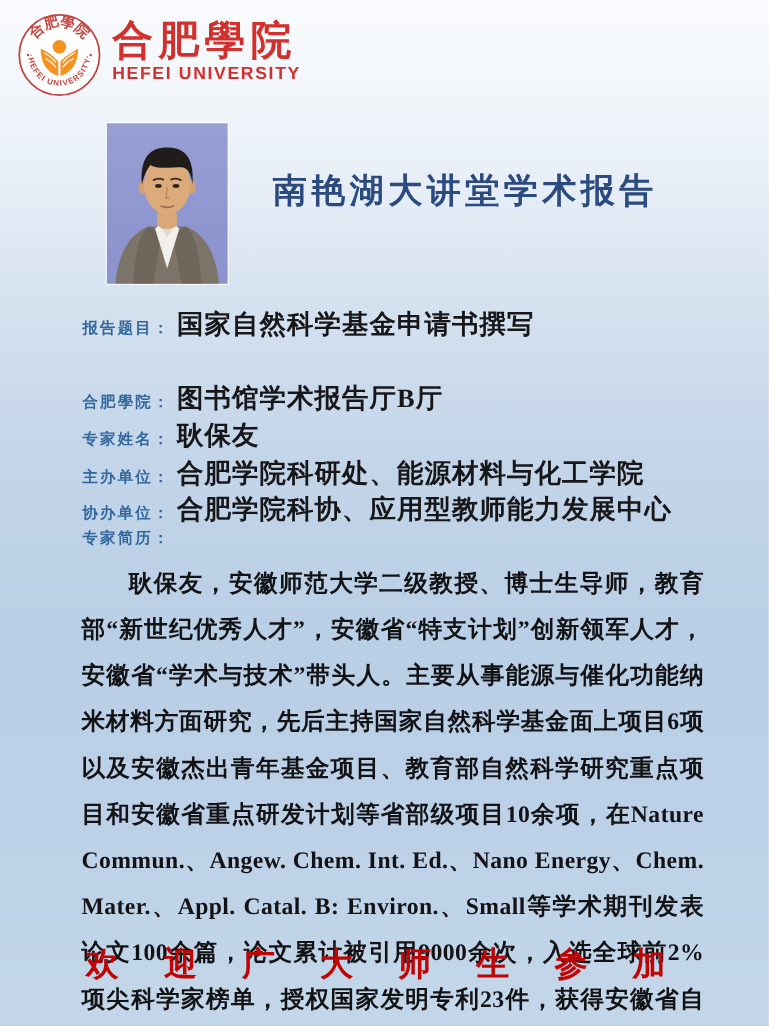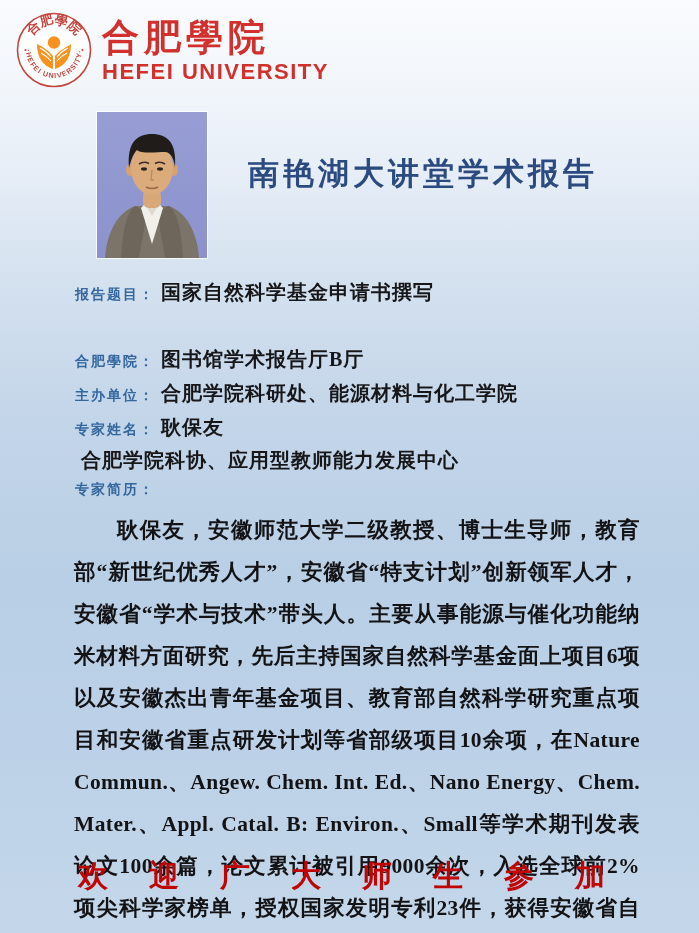--- a/index.html
+++ b/index.html
@@ -28,21 +28,21 @@
   .wordmark { margin-left: 10px; padding-top: 7px; }
   .uni-cn {
     font-size: 37px;
     font-weight: bold;
     color: #d2302c;
     letter-spacing: 5px;
     line-height: 38px;
     font-family: "Liberation Serif", "DejaVu Serif", serif;
   }
   .uni-en {
-    font-size: 22px;
+    font-size: 16px;
     font-weight: bold;
     color: #d2302c;
     letter-spacing: 1.5px;
     margin-top: 2px;
     font-family: "Liberation Sans", "DejaVu Sans", sans-serif;
   }
 
   
   .photo {
     position: absolute;
@@ -76,21 +76,21 @@
     height: 33.7px;
     white-space: nowrap;
   }
   .info-label {
     font-size: 14px;
     font-weight: bold;
     color: #33679e;
     letter-spacing: 2px;
   }
   .info-value {
-    font-size: 20px;
+    font-size: 24px;
     font-weight: bold;
     color: #17171a;
     letter-spacing: 1px;
     margin-left: 6px;
   }
 
   
   .bio {
     position: absolute;
     left: 74px; top: 509px;
@@ -197,28 +197,29 @@
       <span class="info-label">报告题目：</span>
       <span class="info-value">国家自然科学基金申请书撰写</span>
     </div>
     <div class="info-row">
     </div>
     <div class="info-row">
       <span class="info-label">合肥學院：</span>
       <span class="info-value">图书馆学术报告厅B厅</span>
     </div>
     <div class="info-row">
+      <span class="info-label">专家姓名：</span>
+      <span class="info-value">耿保友</span>
+    </div>
+    <div class="info-row">
       <span class="info-label">主办单位：</span>
       <span class="info-value">合肥学院科研处、能源材料与化工学院</span>
     </div>
     <div class="info-row">
-      <span class="info-label">专家姓名：</span>
-      <span class="info-value">耿保友</span>
-    </div>
-    <div class="info-row">
+      <span class="info-label">协办单位：</span>
       <span class="info-value">合肥学院科协、应用型教师能力发展中心</span>
     </div>
     <div class="info-row">
       <span class="info-label">专家简历：</span>
       <span class="info-value"></span>
     </div>
   </div>
 
   <div class="bio">耿保友，安徽师范大学二级教授、博士生导师，教育部“新世纪优秀人才”，安徽省“特支计划”创新领军人才，安徽省“学术与技术”带头人。主要从事能源与催化功能纳米材料方面研究，先后主持国家自然科学基金面上项目6项以及安徽杰出青年基金项目、教育部自然科学研究重点项目和安徽省重点研发计划等省部级项目10余项，在Nature Commun.、Angew. Chem. Int. Ed.、Nano Energy、Chem. Mater.、Appl. Catal. B: Environ.、Small等学术期刊发表论文100余篇，论文累计被引用9000余次，入选全球前2%项尖科学家榜单，授权国家发明专利23件，获得安徽省自然科学二等奖1项。</div>
 

